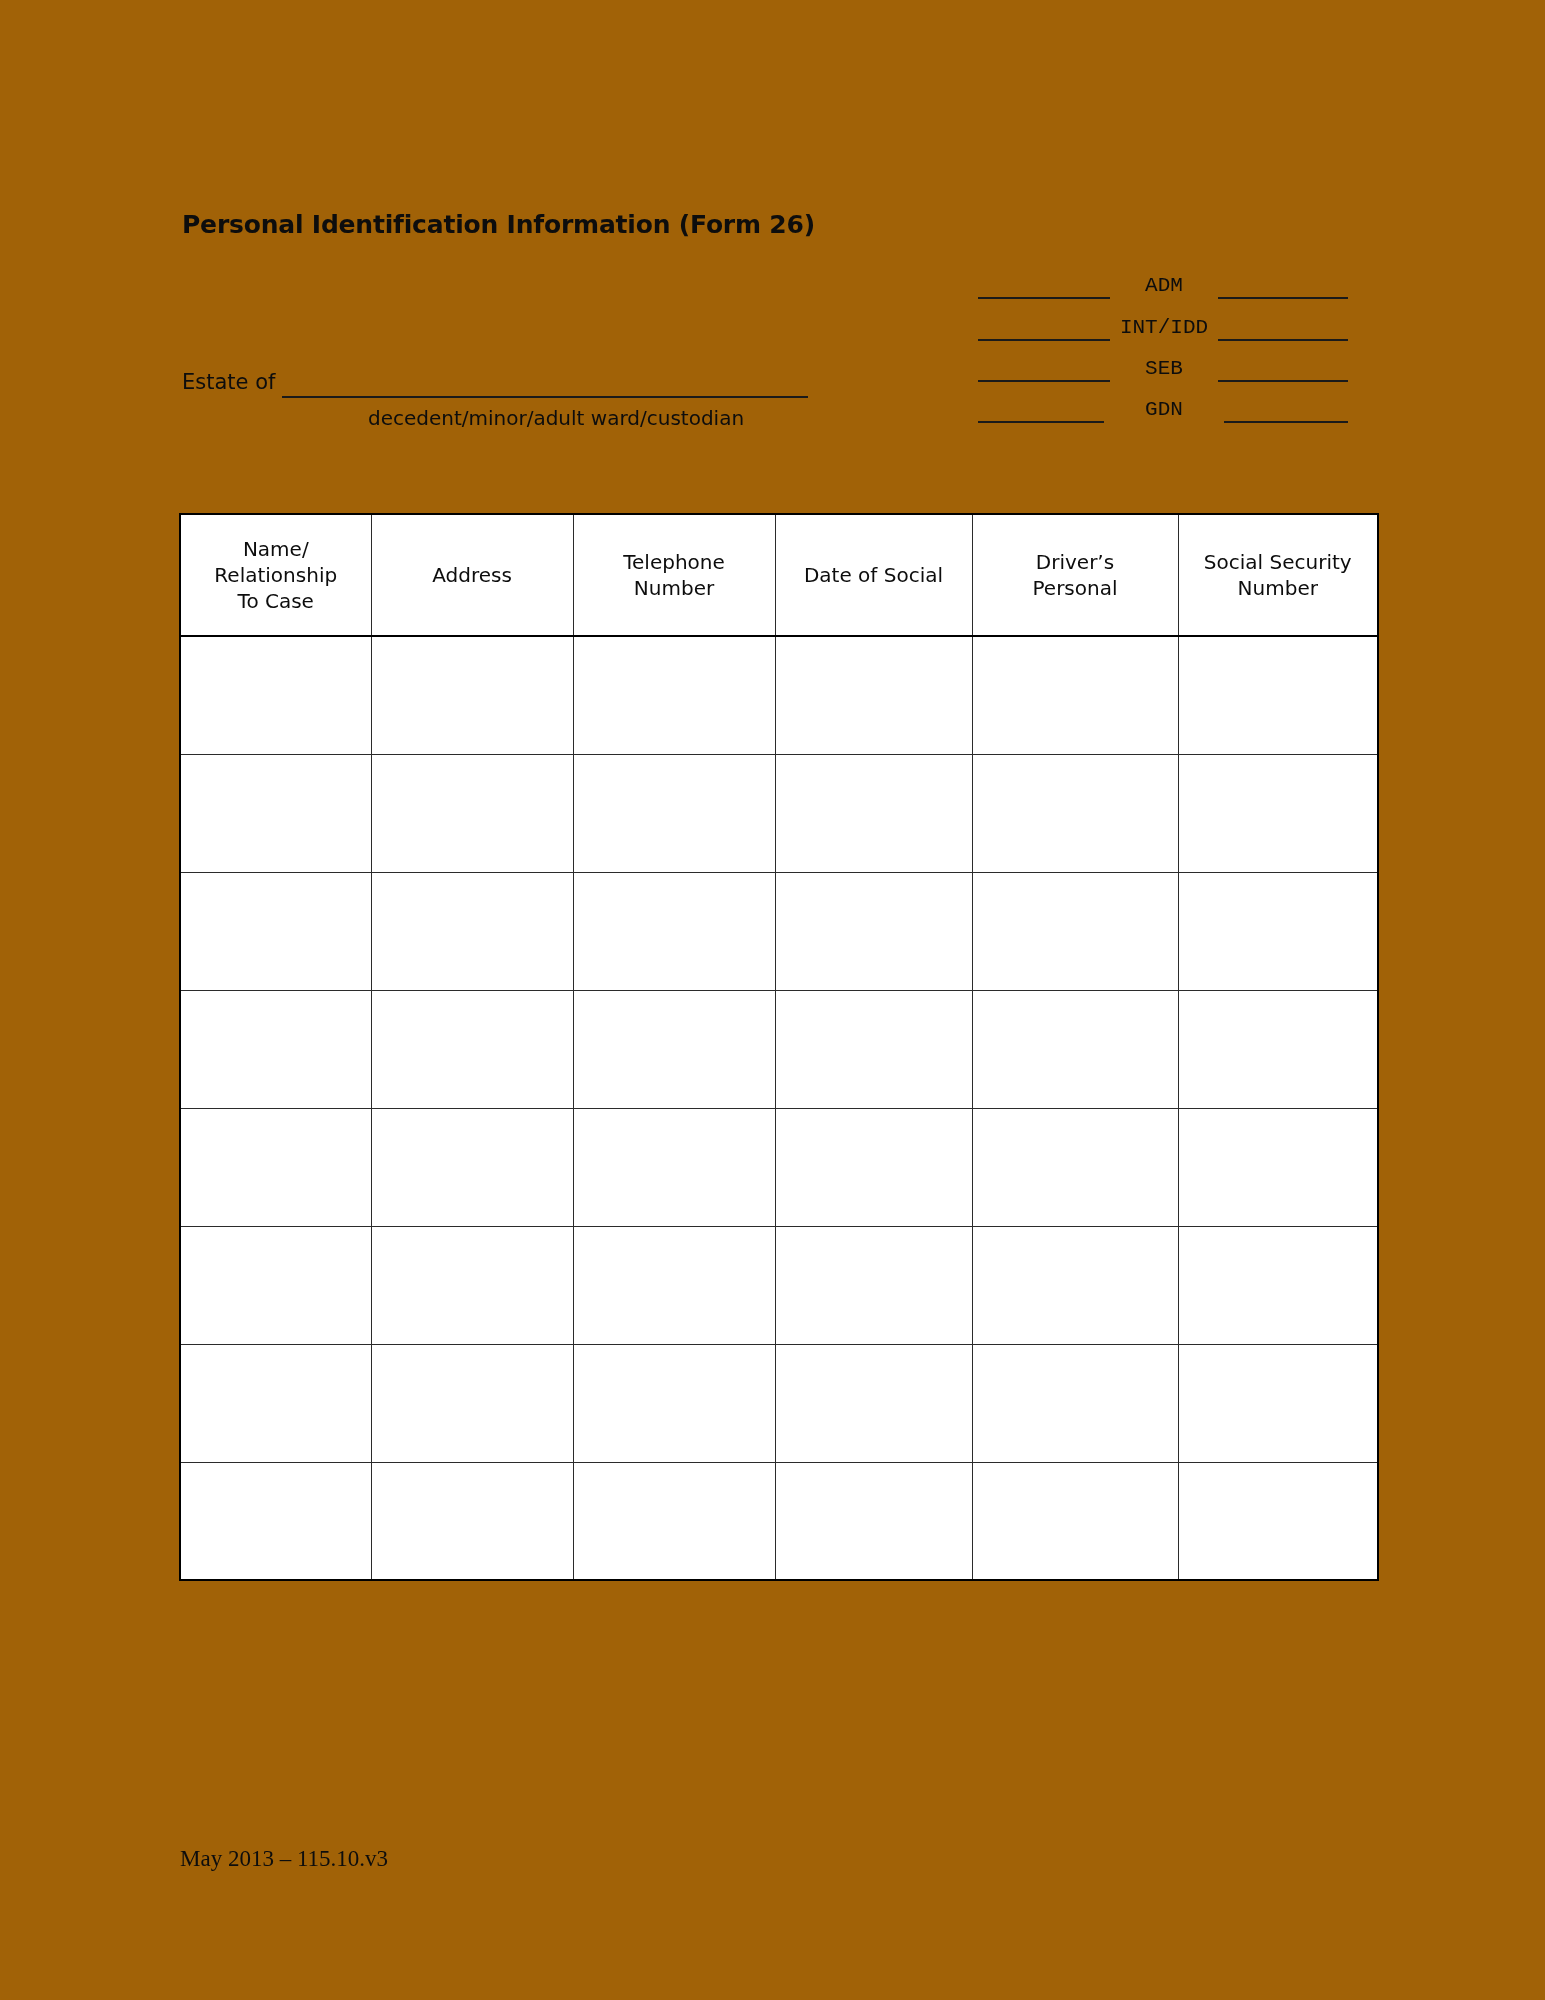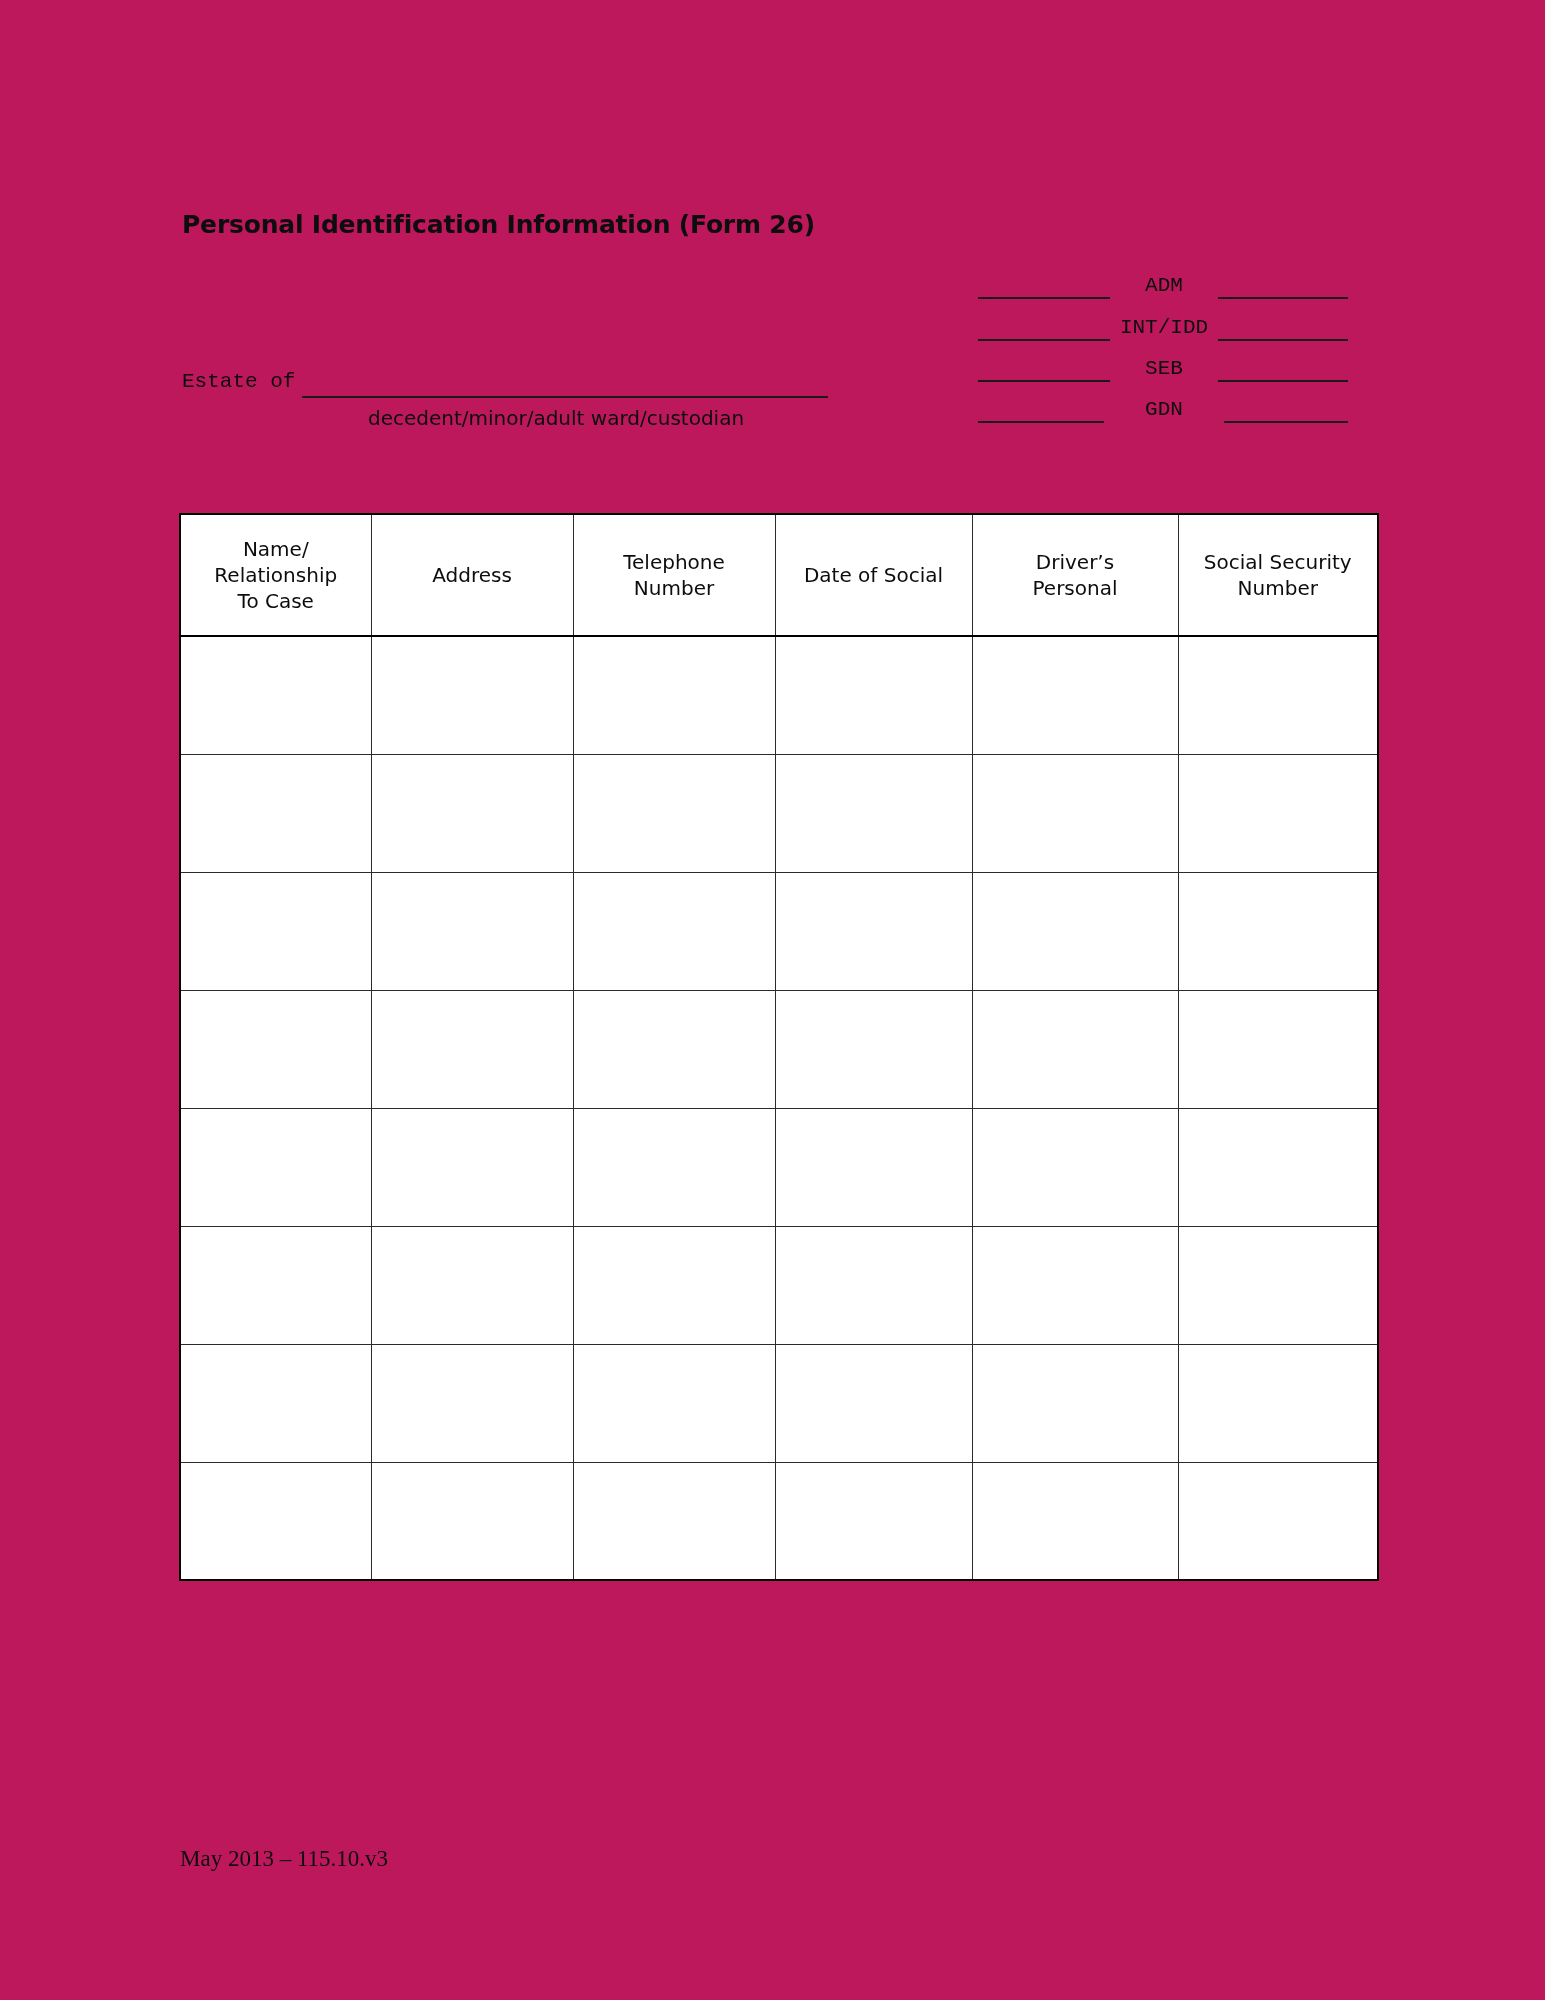--- a/index.html
+++ b/index.html
@@ -1,20 +1,20 @@
 <!DOCTYPE html>
 <html><head>
 <meta charset="utf-8">
 <style>
   html, body { margin: 0; padding: 0; background: #ffffff; }
   #page {
     position: relative;
     width: 1545px;
     height: 2000px;
-    background: #be185d;
+    background: #a16207;
     font-family: "DejaVu Sans", "Liberation Sans", sans-serif;
     color: #0d0d0d;
     overflow: hidden;
   }
 
   
   #form-title {
     position: absolute;
     left: 182px;
     top: 210px;
@@ -60,21 +60,20 @@
     top: 366px;
     height: 32px;
     display: flex;
     align-items: flex-end;
   }
   #estate-label {
     font-size: 21px;
     line-height: 26px;
     margin-bottom: 3px;
     white-space: nowrap;
-    font-family: Liberation Mono, monospace;
   }
   #estate-line {
     width: 526px;
     height: 0;
     border-bottom: 2px solid #1a1a1a;
     margin-left: 7px;
   }
   #estate-caption {
     position: absolute;
     left: 293px;

